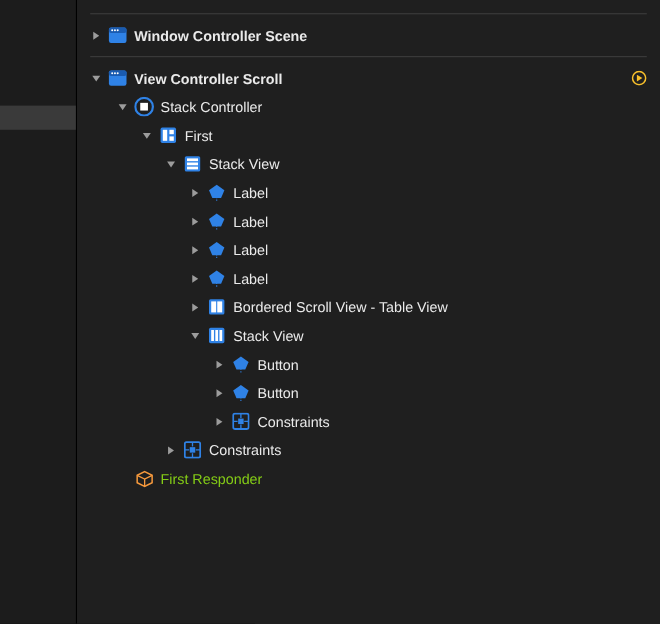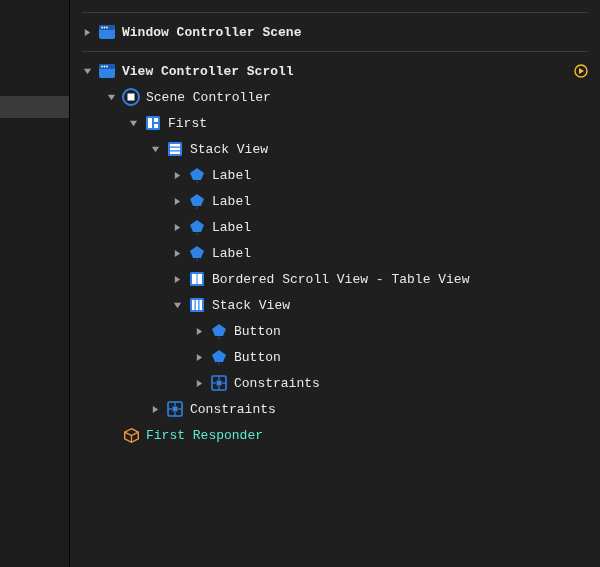--- a/index.html
+++ b/index.html
@@ -35,40 +35,39 @@
     left: 0;
     top: 96px;
     height: 22px;
     width: 70px;
     background: #3a3a3a;
   }
   .outline {
     flex: 1;
     background: #1f1f1f;
     padding: 6px 0 0 0;
-    font-family: Liberation Mono, monospace;
   }
   
   .row {
     display: flex;
     align-items: center;
     height: 26px;
     padding-left: 12px;
     padding-right: 12px;
     gap: 6px;
     white-space: nowrap;
   }
   .row .label {
     color: #eaeaea;
   }
   .row.bold .label {
     font-weight: 600;
   }
   .row.accent .label {
-    color: #5eead4;
+    color: #84cc16;
   }
   
   .sep {
     height: 1px;
     background: #3c3c3c;
     margin: 6px 12px;
   }
   
   .tri {
     width: 10px;
@@ -162,21 +161,21 @@
         <svg width="9" height="9" viewBox="0 0 10 10">
             <polygon points="1,2 9,2 5,8" fill="#9c9c9c"></polygon>
           </svg>
       </span>
       <span class="ic">
         <svg width="18" height="18" viewBox="0 0 18 18">
           <circle cx="9" cy="9" r="8" fill="none" stroke="#2f82e6" stroke-width="2"></circle>
           <rect x="5.5" y="5.5" width="7" height="7" fill="#fff"></rect>
         </svg>
       </span>
-      <span class="label">Scene Controller</span>
+      <span class="label">Stack Controller</span>
     </div>
 
     <div class="row">
       <span class="indent" style="width:40px"></span>
       <span class="tri">
         <svg width="9" height="9" viewBox="0 0 10 10">
             <polygon points="1,2 9,2 5,8" fill="#9c9c9c"></polygon>
           </svg>
       </span>
       <span class="ic">

